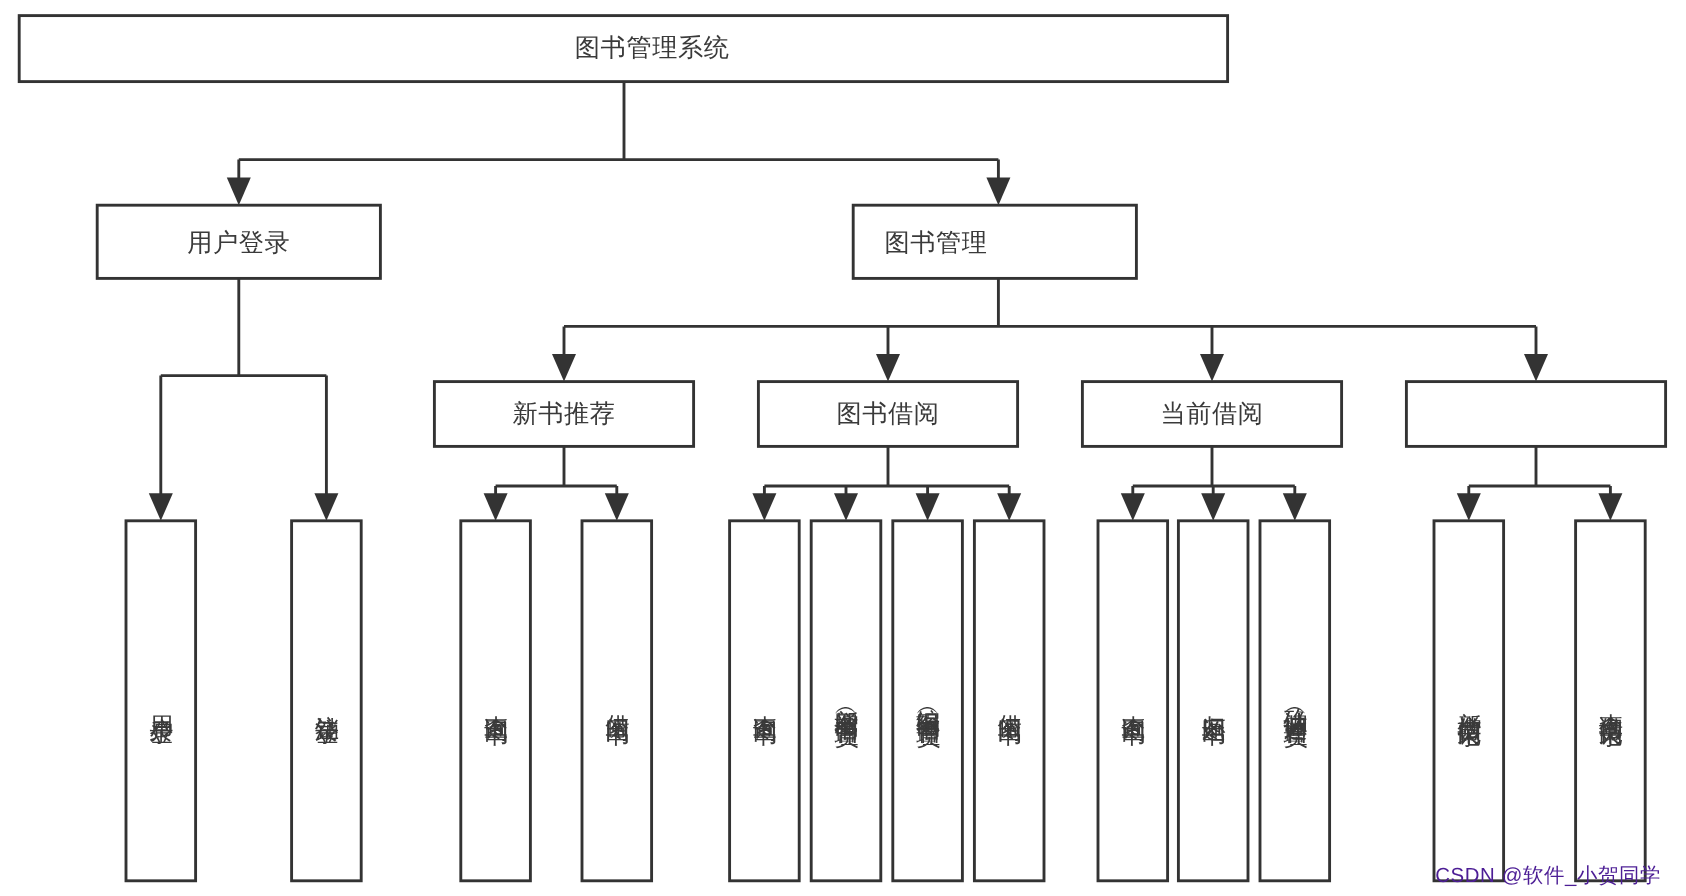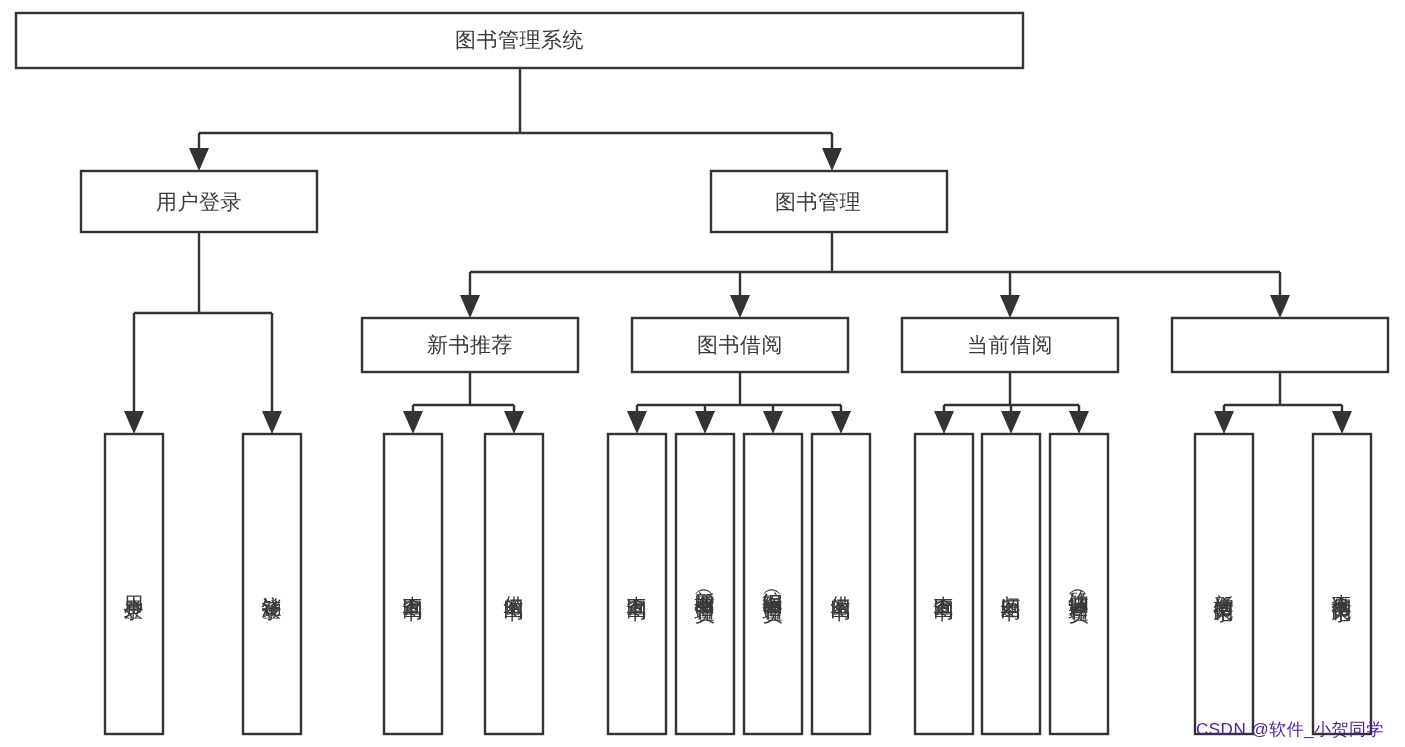--- a/index.html
+++ b/index.html
@@ -132,25 +132,25 @@
       <rect class="node-box" x="744" y="434" width="58" height="300"></rect>
       <rect class="node-box" x="812" y="434" width="58" height="300"></rect>
       <rect class="node-box" x="915" y="434" width="58" height="300"></rect>
       <rect class="node-box" x="982" y="434" width="58" height="300"></rect>
       <rect class="node-box" x="1050" y="434" width="58" height="300"></rect>
       <rect class="node-box" x="1195" y="434" width="58" height="300"></rect>
       <rect class="node-box" x="1313" y="434" width="58" height="300"></rect>
     </g>
   </svg>
 
-  <div class="node-label-h" style="left:16px; top:13px; width:1007px; height:53px;">图书管理系统</div>
+  <div class="node-label-h" style="left:16px; top:13px; width:1007px; height:53px;padding-left:24px;">图书管理系统</div>
 
   <div class="node-label-h" style="left:81px; top:171px; width:236px; height:61px;">用户登录</div>
 
-  <div class="node-label-h" style="left:711px; top:171px; width:214px; height:61px;">图书管理</div>
+  <div class="node-label-h" style="left:673px; top:171px; width:214px; height:61px;">图书管理</div>
 
   <div class="node-label-h" style="left:362px; top:318px; width:216px; height:54px;font-family:Liberation Serif, serif;">新书推荐</div>
 
   <div class="node-label-h" style="left:632px; top:318px; width:216px; height:54px;">图书借阅</div>
 
   <div class="node-label-h" style="left:902px; top:318px; width:216px; height:54px;">当前借阅</div>
 
 
   <div class="node-label-v" style="left:105px; top:434px; width:58px; height:300px;">用户登录</div>
 

